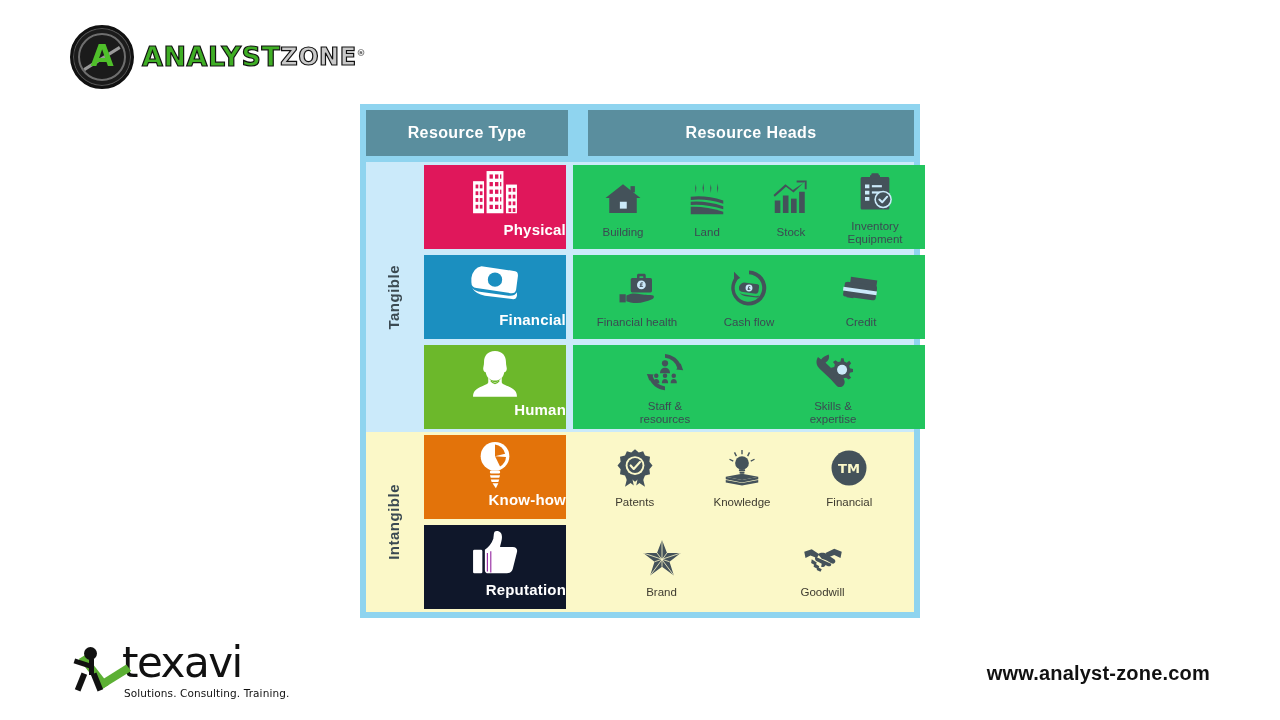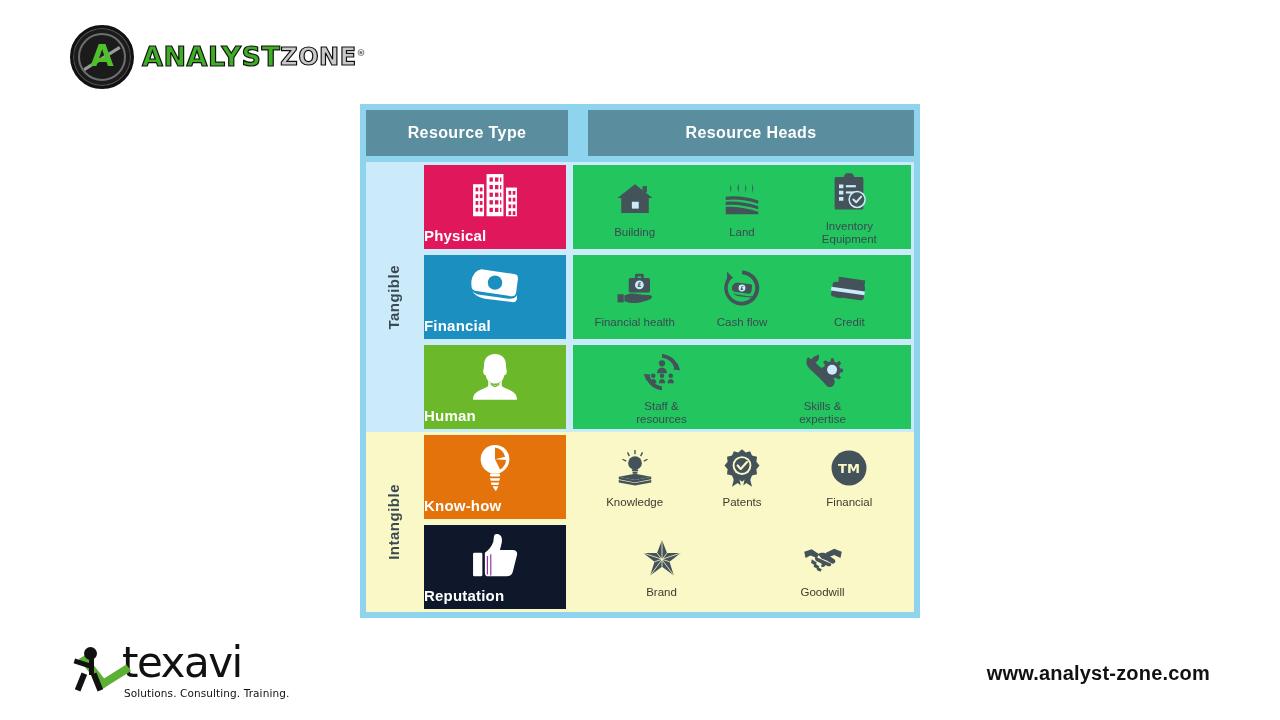--- a/index.html
+++ b/index.html
@@ -43,22 +43,22 @@
   .group.tangible{height:270px;}
   .group.intangible{height:180px;}
 
   .grp-label{width:54px;flex:0 0 54px;display:flex;align-items:center;justify-content:center;}
   .grp-label span{writing-mode:vertical-rl;transform:rotate(180deg);font-size:15px;font-weight:bold;
       color:#3b4a52;letter-spacing:.5px;}
   .grp-rows{flex:1;display:flex;flex-direction:column;}
   .res-row{display:flex;flex:1;padding:3px 0;box-sizing:border-box;}
 
   .cat-tile{width:142px;flex:0 0 142px;margin-left:4px;position:relative;
-      display:flex;flex-direction:column;align-items:flex-start;justify-content:flex-end;
-      padding-bottom:5px;box-sizing:border-box;}
+      display:flex;flex-direction:column;align-items:flex-end;justify-content:flex-end;
+      padding-bottom:11px;box-sizing:border-box;}
   .cat-tile .cat-icon{flex:1;display:flex;align-items:center;justify-content:center;width:100%;}
   .cat-tile .cat-label{font-size:15px;font-weight:bold;color:#fff;letter-spacing:.2px;}
 
   .heads-cell{flex:1;margin-left:7px;margin-right:3px;display:flex;align-items:center;
       justify-content:space-around;padding:0 8px;box-sizing:border-box;}
   .group.tangible .heads-cell{background:#22c55e;}
   .group.intangible .heads-cell{background:#fbf8c8;}
   .head-item{display:flex;flex-direction:column;align-items:center;justify-content:center;
       width:84px;text-align:center;}
   .head-item .hi-icon{height:46px;display:flex;align-items:center;justify-content:center;}
@@ -181,20 +181,32 @@
                       <path d="M38 10 Q40 16 38 24 Q36 16 38 10"></path>
                       <path d="M49 9 Q51 16 49 24 Q47 16 49 9"></path>
                     </g>
                   </svg>
                 </div>
                 <div class="hi-label">Land</div>
               </div>
               <div class="head-item">
                 <div class="hi-icon">
                   <svg viewBox="0 0 64 64" width="40" height="40" fill="#44525a">
+                    <rect x="6" y="36" width="9" height="20"></rect>
+                    <rect x="19" y="28" width="9" height="28"></rect>
+                    <rect x="32" y="33" width="9" height="23"></rect>
+                    <rect x="45" y="22" width="9" height="34"></rect>
+                    <path d="M6 30 L24 14 L36 23 L54 6 L54 18 L57 18 L57 4 L41 4 L41 7 L53 7 L35 19 L23 10 L4 27 Z"></path>
+                  </svg>
+                </div>
+                <div class="hi-label">Stock</div>
+              </div>
+              <div class="head-item">
+                <div class="hi-icon">
+                  <svg viewBox="0 0 64 64" width="40" height="40" fill="#44525a">
                     <path d="M12 8 L24 8 L24 5 L40 5 L40 8 L52 8 C54 8 55 9 55 11 L55 57 C55 59 54 60 52 60 L12 60 C10 60 9 59 9 57 L9 11 C9 9 10 8 12 8 Z"></path>
                     <rect x="26" y="2" width="12" height="8" rx="2"></rect>
                     <g fill="#cbeafa">
                       <rect x="16" y="20" width="7" height="6"></rect>
                       <rect x="16" y="30" width="7" height="6"></rect>
                       <rect x="16" y="40" width="7" height="6"></rect>
                       <rect x="27" y="21" width="16" height="3.5"></rect>
                       <rect x="27" y="31" width="16" height="3.5"></rect>
                     </g>
                     <circle cx="45" cy="44" r="14" fill="#cbeafa"></circle>
@@ -323,49 +335,49 @@
                   <path d="M27 51.5 L37 51.5 L36 54.5 L28 54.5 Z"></path>
                   <path d="M29 56 L36 56 L33 62 Z"></path>
                 </svg>
               </div>
               <div class="cat-label">Know-how</div>
             </div>
             <div class="heads-cell">
               <div class="head-item">
                 <div class="hi-icon">
                   <svg viewBox="0 0 64 64" width="40" height="40" fill="#44525a">
+                    <path d="M32 2 L38 7 L45 5 L48 12 L56 14 L55 22 L60 28 L55 34 L56 42 L48 44 L45 51 L38 49 L32 54 L26 49 L19 51 L16 44 L8 42 L9 34 L4 28 L9 22 L8 14 L16 12 L19 5 L26 7 Z"></path>
+                    <circle cx="32" cy="28" r="15" fill="#fbf8c8"></circle>
+                    <circle cx="32" cy="28" r="12"></circle>
+                    <path d="M25 28 L30 33.5 L40 22.5" stroke="#fbf8c8" stroke-width="3.4" fill="none" stroke-linecap="round" stroke-linejoin="round"></path>
+                    <path d="M20 46 L16 62 L25 56 L30 60 L27 45 Z"></path>
+                    <path d="M44 46 L48 62 L39 56 L34 60 L37 45 Z"></path>
+                  </svg>
+                </div>
+                <div class="hi-label">Patents</div>
+              </div>
+              <div class="head-item">
+                <div class="hi-icon">
+                  <svg viewBox="0 0 64 64" width="40" height="40" fill="#44525a">
                     <g>
                       <path d="M32 3 L32 10" stroke="#44525a" stroke-width="2.2"></path>
                       <path d="M20 7 L23 13" stroke="#44525a" stroke-width="2.2"></path>
                       <path d="M44 7 L41 13" stroke="#44525a" stroke-width="2.2"></path>
                       <path d="M12 18 L18 21" stroke="#44525a" stroke-width="2.2"></path>
                       <path d="M52 18 L46 21" stroke="#44525a" stroke-width="2.2"></path>
                     </g>
                     <circle cx="32" cy="24" r="11"></circle>
                     <rect x="27" y="34" width="10" height="3" rx="1"></rect>
                     <rect x="28" y="38" width="8" height="3" rx="1"></rect>
                     <path d="M6 46 L32 41 L58 46 L32 51 Z"></path>
                     <path d="M6 46 L6 50 L32 55 L58 50 L58 46 L32 51 Z"></path>
                     <path d="M6 51 L6 55 L32 60 L58 55 L58 51 L32 56 Z"></path>
                   </svg>
                 </div>
                 <div class="hi-label">Knowledge</div>
-              </div>
-              <div class="head-item">
-                <div class="hi-icon">
-                  <svg viewBox="0 0 64 64" width="40" height="40" fill="#44525a">
-                    <path d="M32 2 L38 7 L45 5 L48 12 L56 14 L55 22 L60 28 L55 34 L56 42 L48 44 L45 51 L38 49 L32 54 L26 49 L19 51 L16 44 L8 42 L9 34 L4 28 L9 22 L8 14 L16 12 L19 5 L26 7 Z"></path>
-                    <circle cx="32" cy="28" r="15" fill="#fbf8c8"></circle>
-                    <circle cx="32" cy="28" r="12"></circle>
-                    <path d="M25 28 L30 33.5 L40 22.5" stroke="#fbf8c8" stroke-width="3.4" fill="none" stroke-linecap="round" stroke-linejoin="round"></path>
-                    <path d="M20 46 L16 62 L25 56 L30 60 L27 45 Z"></path>
-                    <path d="M44 46 L48 62 L39 56 L34 60 L37 45 Z"></path>
-                  </svg>
-                </div>
-                <div class="hi-label">Patents</div>
               </div>
               <div class="head-item">
                 <div class="hi-icon">
                   <svg viewBox="0 0 64 64" width="40" height="40" fill="#44525a">
                     <circle cx="32" cy="32" r="28"></circle>
                     <text x="32" y="40" font-size="21" font-weight="bold" text-anchor="middle" fill="#fbf8c8" font-family="DejaVu Sans,sans-serif">TM</text>
                   </svg>
                 </div>
                 <div class="hi-label">Financial</div>
               </div>

